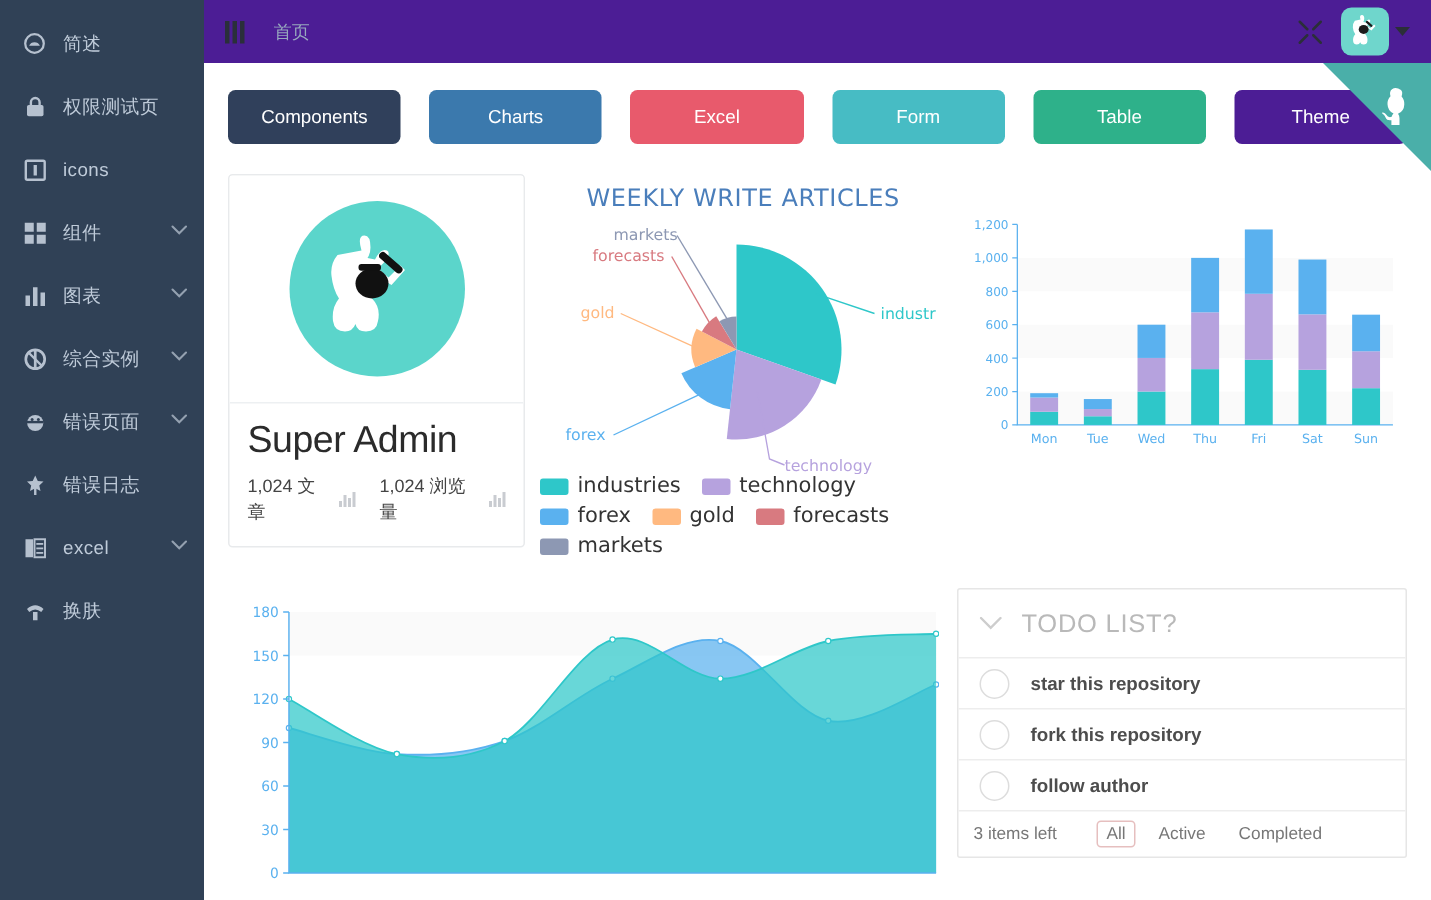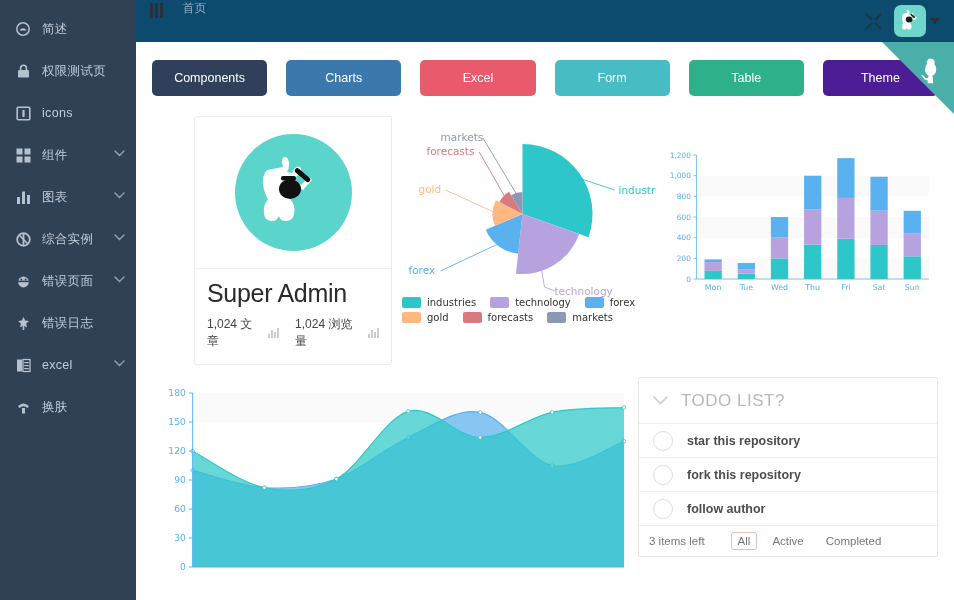--- a/index.html
+++ b/index.html
@@ -41,22 +41,22 @@
     width: 10px; height: 10px;
     flex: 0 0 10px;
     opacity: .75;
   }
   .chev svg { display: block; }
 
   
   .main { flex: 1; height: 600px; position: relative; background: #ffffff; overflow: hidden; }
 
   .navbar {
-    height: 42px; background: #0c4a6e;
-    display: flex; 
+    height: 42px; background: #4c1d95;
+    display: flex; align-items: center;
     padding: 0 10px 0 10px;
     position: relative;
   }
   .hamburger { display: flex; gap: 2.5px; cursor: pointer; padding: 3px 6px 3px 4px; }
   .hamburger i { display: block; width: 2.5px; height: 15px; background: #2a2f3a; }
   .crumb { font-size: 12px; color: #97a8be; margin-left: 14px; }
   .nav-right { margin-left: auto; display: flex; align-items: center; gap: 12px; padding-right: 4px; }
   .fs-icon { cursor: pointer; color: #333; }
   .fs-icon svg { display: block; }
   .avatar-wrap { display: flex; align-items: center; gap: 4px; cursor: pointer; }
@@ -106,21 +106,20 @@
   .card {
     background: #fff;
     border: 1px solid #e8eaec;
     border-radius: 3px;
   }
 
   
   .profile {
     width: 198px; flex: 0 0 198px;
     overflow: hidden;
-    margin-left: 42px;
   }
   .profile-top {
     height: 152px;
     display: flex; align-items: center; justify-content: center;
     background: #fff;
     border-bottom: 1px solid #edf0f2;
   }
   .pf-circle {
     width: 117px; height: 117px; border-radius: 50%;
     background: #5bd5cb;
@@ -133,21 +132,21 @@
   .pf-stat { display: flex; align-items: center; gap: 4px; }
   .mini-bars { display: flex; align-items: flex-end; gap: 1px; height: 10px; }
   .mini-bars i { display: block; width: 2px; background: #c9ccd1; }
 
   
   .pie-card { flex: 1; min-width: 0; padding: 6px 0 8px 0; position: relative; overflow: hidden; }
   .pie-title { text-align: center; font-size: 16px; color: #4a7ebb; letter-spacing: .4px; font-family: "DejaVu Sans", sans-serif; }
   .pie-svg-wrap { position: relative; height: 175px; }
   .pie-legend {
     display: flex; flex-wrap: wrap; gap: 4px 14px;
-    padding: 0 10px; font-size: 10px; color: #333;
+    padding: 0 10px; font-size: 14px; color: #333;
     font-family: "DejaVu Sans", sans-serif;
   }
   .lg { display: flex; align-items: center; gap: 6px; }
   .lg .sw { width: 19px; height: 11px; border-radius: 2px; display: block; }
 
   
   .bar-card { flex: 1; min-width: 0; padding: 6px 6px 4px 0; }
 
   
   .row2 { display: flex; gap: 0; align-items: flex-start; margin-top: 12px; }
@@ -387,20 +386,21 @@
                     <i style="height:8px"></i>
                     <i style="height:6px"></i>
                     <i style="height:10px"></i>
                   </span>
                 </div>
               </div>
           </div>
         </div>
 
         <div class="pie-card">
+          <div class="pie-title">WEEKLY WRITE ARTICLES</div>
           <div class="pie-svg-wrap">
             <svg width="100%" height="175" viewBox="0 0 245 175" preserveAspectRatio="xMidYMid meet" id="pie-svg">
                 <path d="M 118 92 L 118 22 A 70 70 0 0 1 184.00457990013686 115.31084366140462 Z" fill="#2ec7c9"></path>
                 <path d="M 118 92 L 174.57535420011732 111.98072313834682 A 60 60 0 0 1 111.50536054782745 151.64746145802252 Z" fill="#b6a2de"></path>
                 <path d="M 118 92 L 113.6702403652183 131.76497430534835 A 40 40 0 0 1 81.2377467058283 107.76504781899382 Z" fill="#5ab1ef"></path>
                 <path d="M 118 92 L 90.42831002937123 103.82378586424537 A 30 30 0 0 1 91.35032949317612 78.22338714060233 Z" fill="#ffb980"></path>
                 <path d="M 118 92 L 94.90361889408598 80.06026885518868 A 26 26 0 0 1 104.48025536049394 69.79152177922703 Z" fill="#d87a80"></path>
                 <path d="M 118 92 L 106.5602160742641 73.20821073626902 A 22 22 0 0 1 118 70 Z" fill="#8d98b3"></path>
                 <path d="M 112.77230238672567 73.35916370802624 L 78.4 16" stroke="#8d98b3" stroke-width="0.9" fill="none"></path>
                 <text x="36" y="19" font-size="10.5" fill="#8d98b3">markets</text>

